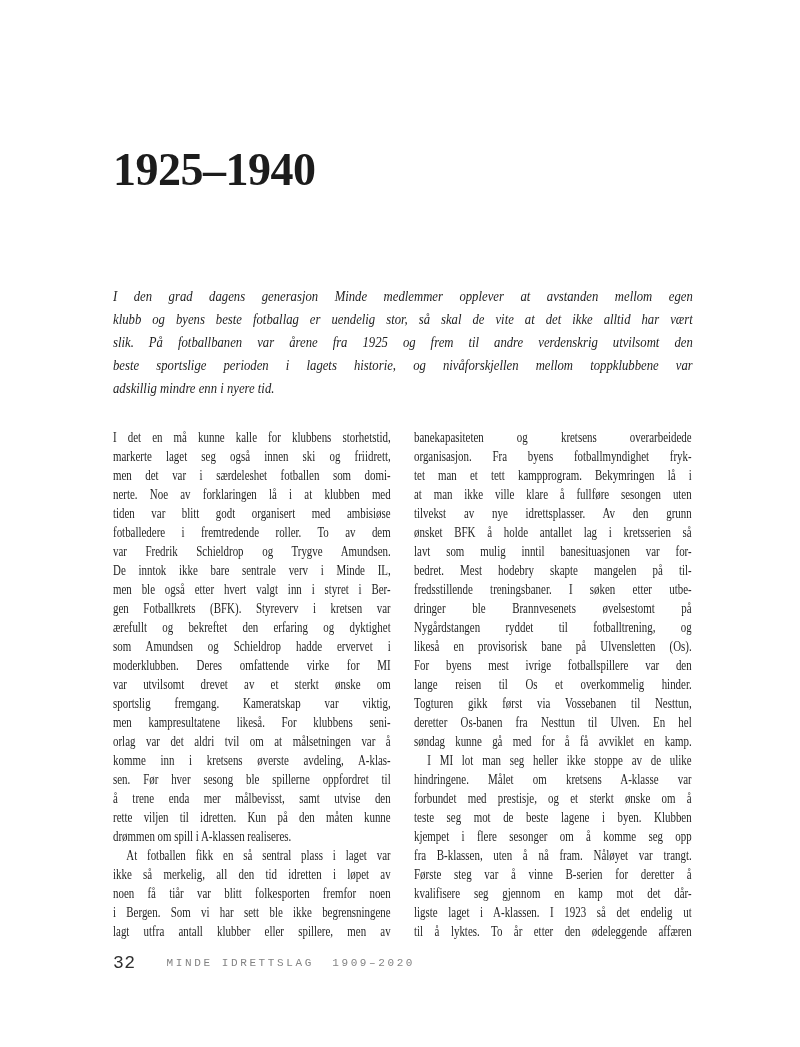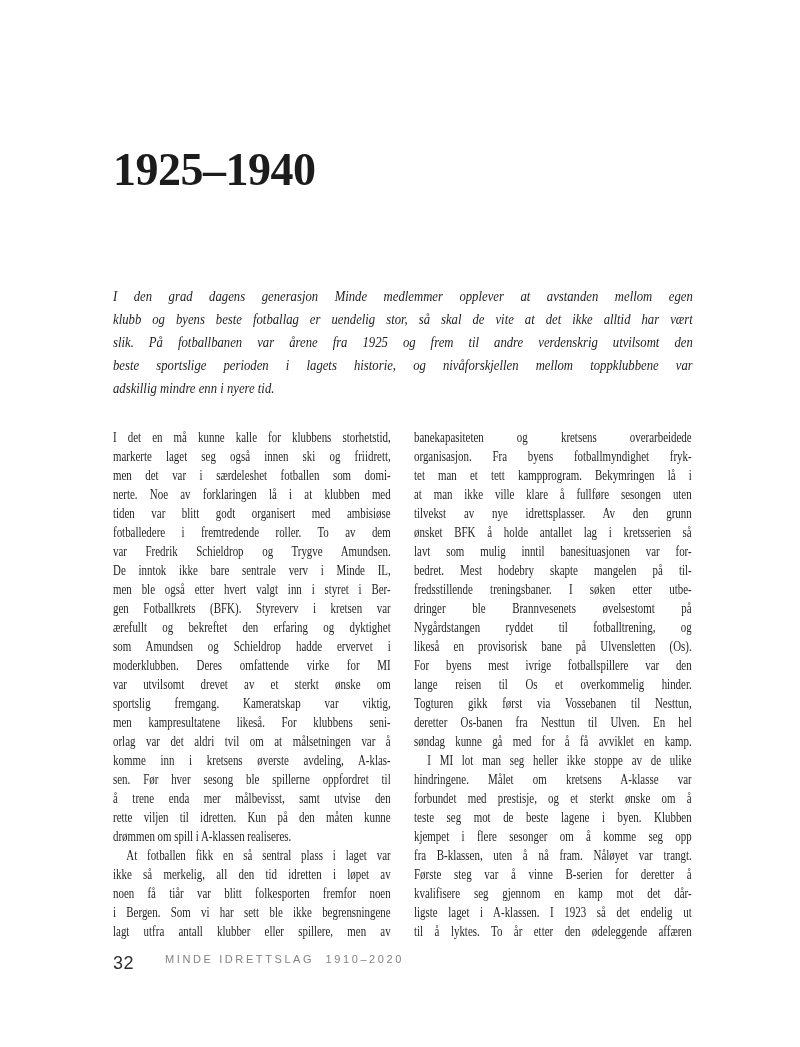--- a/index.html
+++ b/index.html
@@ -56,23 +56,23 @@
   }
   .intro .tline { height: 23px; }
   .tline.lastline { text-align-last: left; }
   .tline.indent { text-indent: 17px; }
   .footer {
     position: absolute;
     left: 113px;
     top: 953px;
     width: 580px;
     display: flex;
-    align-items: flex-start;
+    align-items: center;
     gap: 31px;
-    font-family: Liberation Sans, sans-serif;
+    font-family: Liberation Mono, monospace;
   }
   .pagenum {
     font-size: 18px;
     color: #2e2e2e;
     letter-spacing: 0.5px;
   }
   .series {
     font-size: 11px;
     letter-spacing: 2.6px;
     color: #838383;
@@ -151,16 +151,16 @@
       <div class="tline">kjempet i flere sesonger om å komme seg opp</div>
       <div class="tline">fra B-klassen, uten å nå fram. Nåløyet var trangt.</div>
       <div class="tline">Første steg var å vinne B-serien for deretter å</div>
       <div class="tline">kvalifisere seg gjennom en kamp mot det dår-</div>
       <div class="tline">ligste laget i A-klassen. I 1923 så det endelig ut</div>
       <div class="tline">til å lyktes. To år etter den ødeleggende affæren</div>
     </section>
 
   <footer class="footer">
     <span class="pagenum">32</span>
-    <span class="series">MINDE IDRETTSLAG  1910–2020</span>
+    <span class="series">MINDE IDRETTSLAG  1909–2020</span>
   </footer>
 
 </div>
 
 </body></html>

